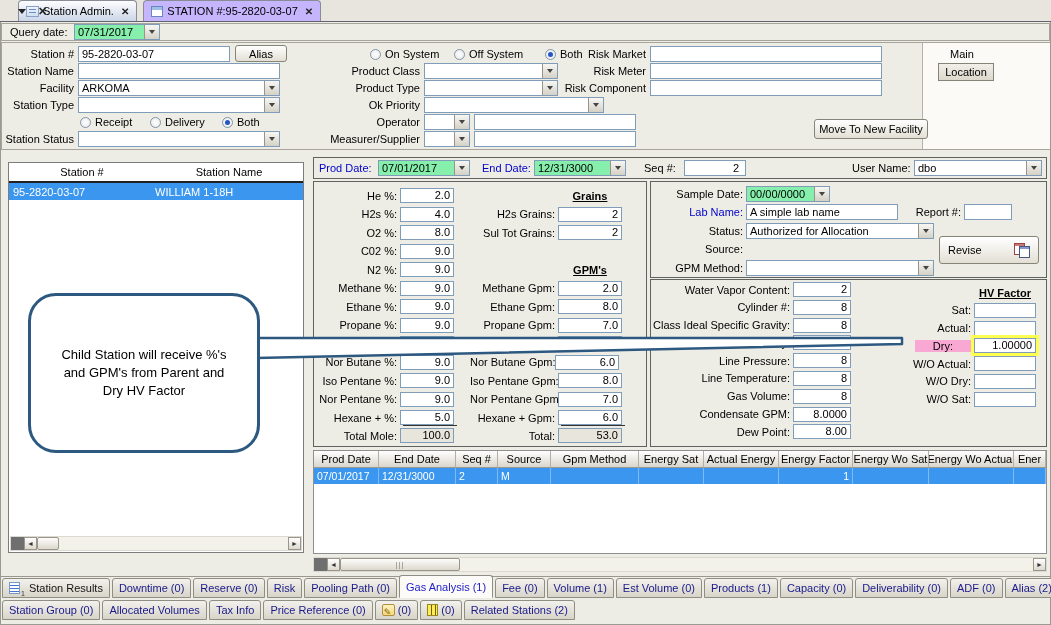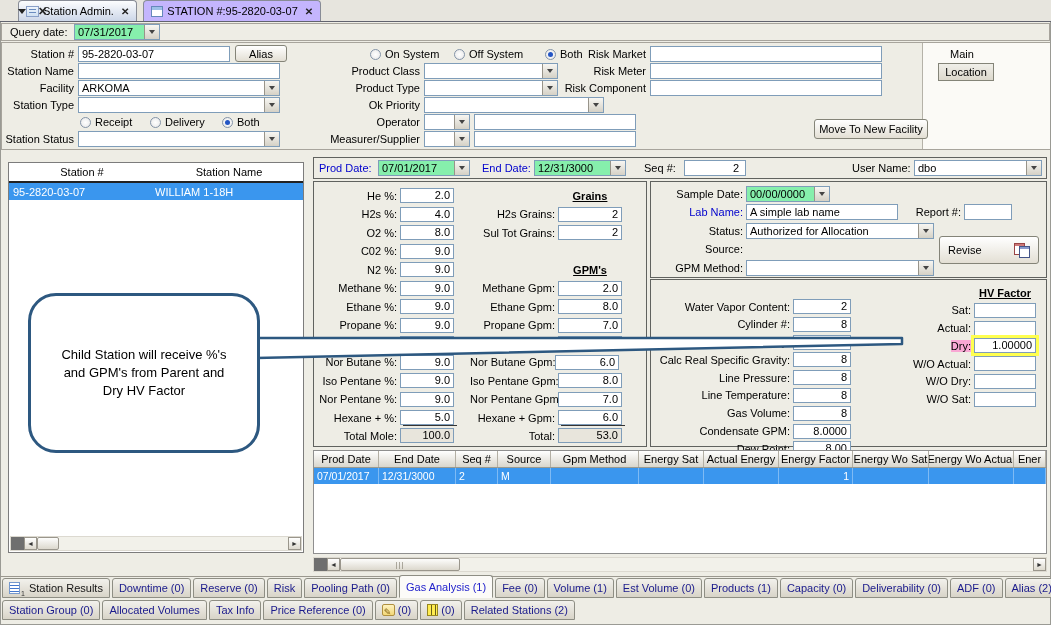--- a/index.html
+++ b/index.html
@@ -54,21 +54,21 @@
   .samplebox{position:absolute;left:650px;top:181px;width:397px;height:97px;border:1px solid #60625f}
   .measbox{position:absolute;left:650px;top:279px;width:397px;height:168px;border:1px solid #60625f}
   .fcol{position:absolute;display:flex;flex-direction:column;row-gap:3.5px}
   .fcol2{position:absolute;display:flex;flex-direction:column;row-gap:2.8px}
   .frow{display:flex;height:15px;align-items:center}
   .fl{text-align:right;padding-right:3px;white-space:nowrap;flex:none}
   .fi{background:#fff;border:1px solid #7f9db9;height:15px;line-height:13px;padding:0 3px;text-align:right;font-size:11px;flex:none;overflow:hidden}
   .fi.tot{background:#e8e5dc}
   .hdru{font-weight:bold;text-decoration:underline;text-align:center;flex:none}
   .sumline{position:absolute;height:1px;background:#333}
-  .hl{font-style:normal;background:#f9a8d4;padding:0 0}
+  .hl{font-style:normal;background:#f9a8d4;padding:0 18px}
   .hlring{box-shadow:0 0 0 3px #ffff4f}
   .combo-in{position:relative;background:#fff;border:1px solid #7f9db9;height:15px;line-height:13px;padding:0 18px 0 3px;flex:none;text-align:right;font-size:11px}
   .copyicon{position:relative;width:16px;height:14px;flex:none}
   .copyicon::before{content:"";position:absolute;left:0;top:0;width:9px;height:10px;background:#fff;border:1px solid #994444;box-shadow:inset 0 2px 0 #cc7777}
   .copyicon::after{content:"";position:absolute;left:5px;top:3px;width:9px;height:10px;background:#fff;border:1px solid #445588;box-shadow:inset 0 2px 0 #8899cc}
   
   .grid{position:absolute;left:313px;top:450px;width:734px;height:104px;background:#fff;border:1px solid #8f8f8f}
   .ghead{display:flex;height:17px;background:linear-gradient(#ffffff,#d9d6cc);border-bottom:1px solid #9a9a90}
   .gh{border-right:1px solid #b3afa4;display:flex;align-items:center;justify-content:center;font-size:11px;white-space:nowrap;overflow:hidden;flex:none}
   .grow{display:flex;height:16px;background:#3a96ee;color:#fff;font-size:10.5px}
@@ -364,21 +364,21 @@
     <span class="combo" style="left:95px;top:78px;width:188px"><span></span><span class="dd">
           <i></i>
         </span></span>
     <span class="btn" style="left:288px;top:54px;width:100px;height:28px;justify-content:space-between;padding:0 8px">
         <span>Revise</span>
         <span class="copyicon"></span>
       </span>
   </div>
 
   <div class="measbox">
-    <div class="fcol2" style="left:2px;top:19px">
+    <div class="fcol2" style="left:2px;top:2px">
       <div class="frow">
           <span class="fl" style="width:140px">Water Vapor Content:</span>
           <span class="fi" style="width:58px">2</span>
         </div>
       <div class="frow">
           <span class="fl" style="width:140px">Cylinder #:</span>
           <span class="fi" style="width:58px">8</span>
         </div>
       <div class="frow">
           <span class="fl" style="width:140px">Class Ideal Specific Gravity:</span>

